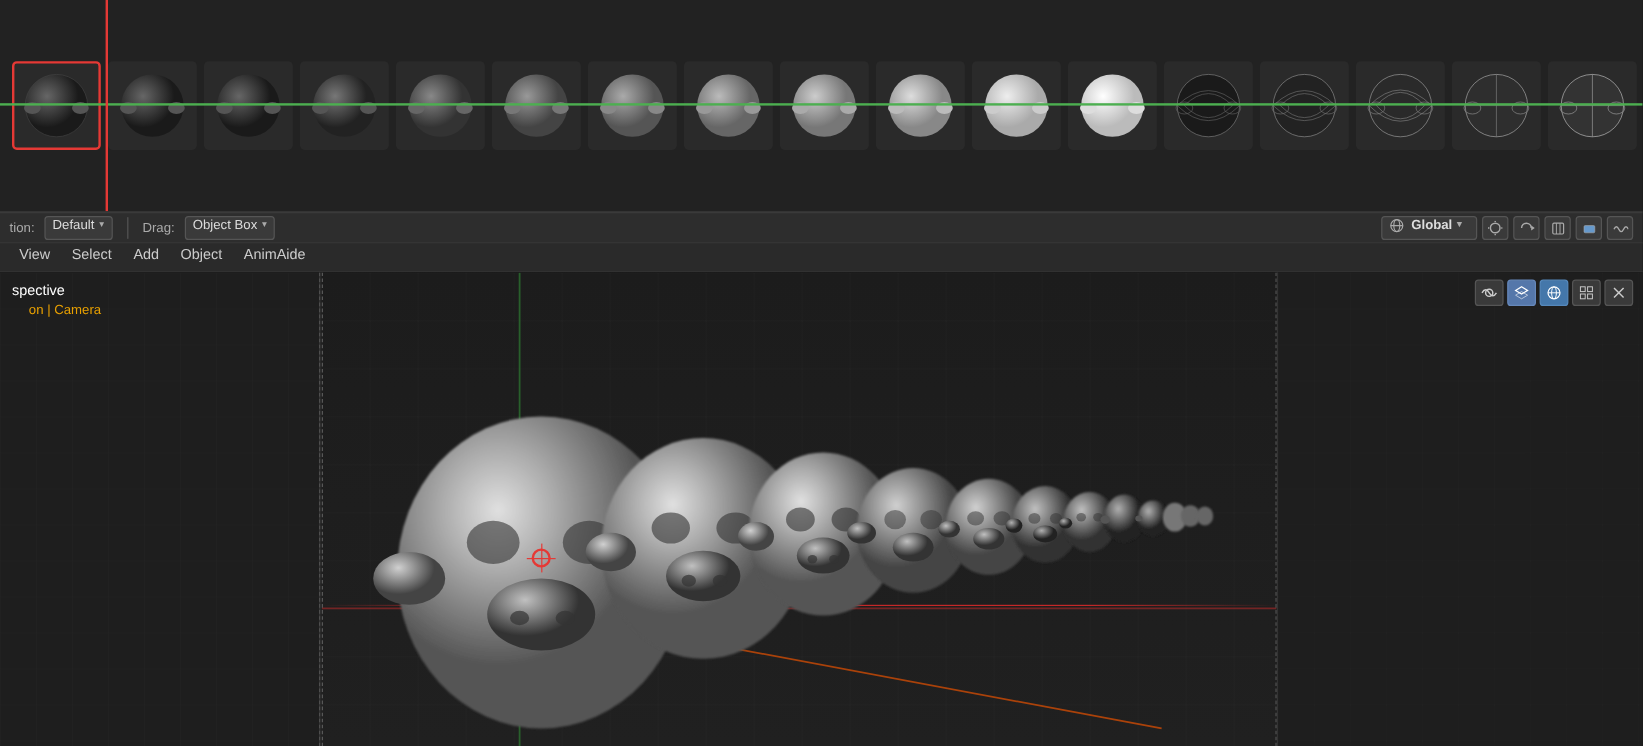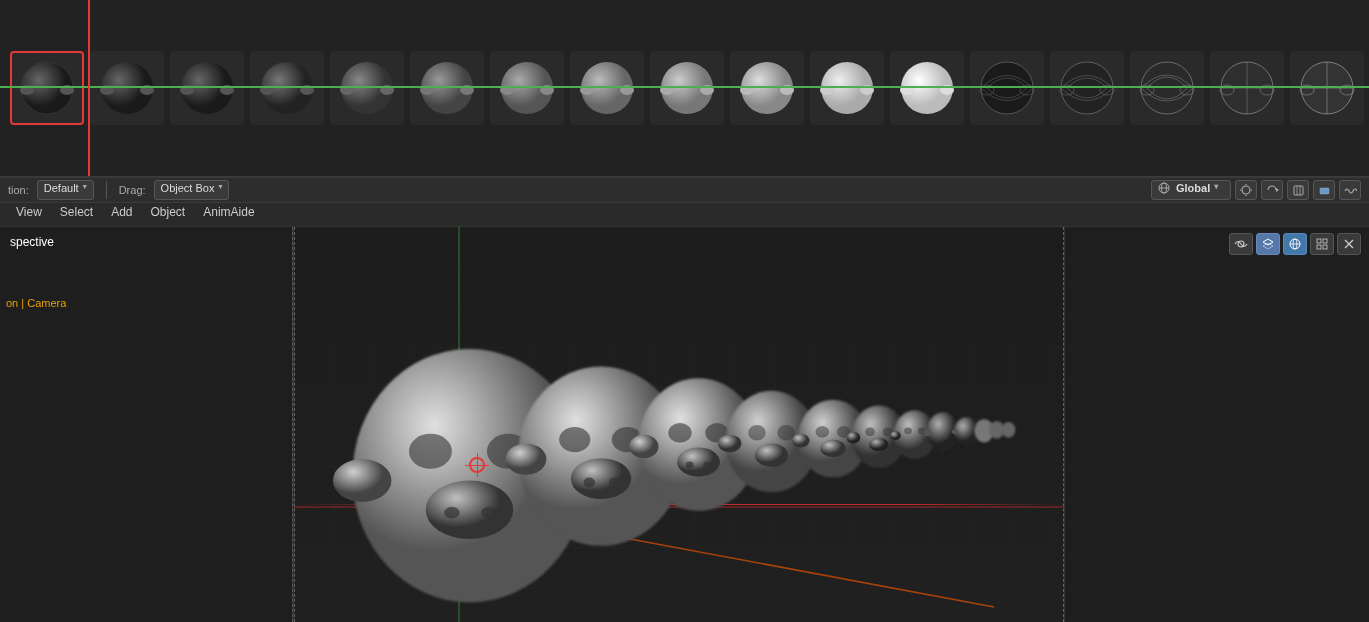--- a/index.html
+++ b/index.html
@@ -135,43 +135,42 @@
 
     
     #main-area {
       display: flex;
       height: calc(622px - 178px - 25px - 24px);
       background: #1a1a1a;
     }
 
     
     #left-panel {
-      width: 294px;
+      width: 268px;
       background: #1e1e1e;
       border-right: 1px solid #333;
       position: relative;
       overflow: hidden;
     }
 
     .viewport-label {
       position: absolute;
       top: 8px;
       left: 10px;
       color: #ffffff;
       font-size: 12px;
       font-weight: 500;
     }
 
     .viewport-sub-label {
       position: absolute;
       top: 26px;
-      left: 6px;
+      left: 24px;
       color: #e8a000;
       font-size: 11px;
-      margin-top: 44px;
     }
 
     .left-panel-bg {
       width: 100%;
       height: 100%;
       background: #1e1e1e;
       position: relative;
     }
 
     

